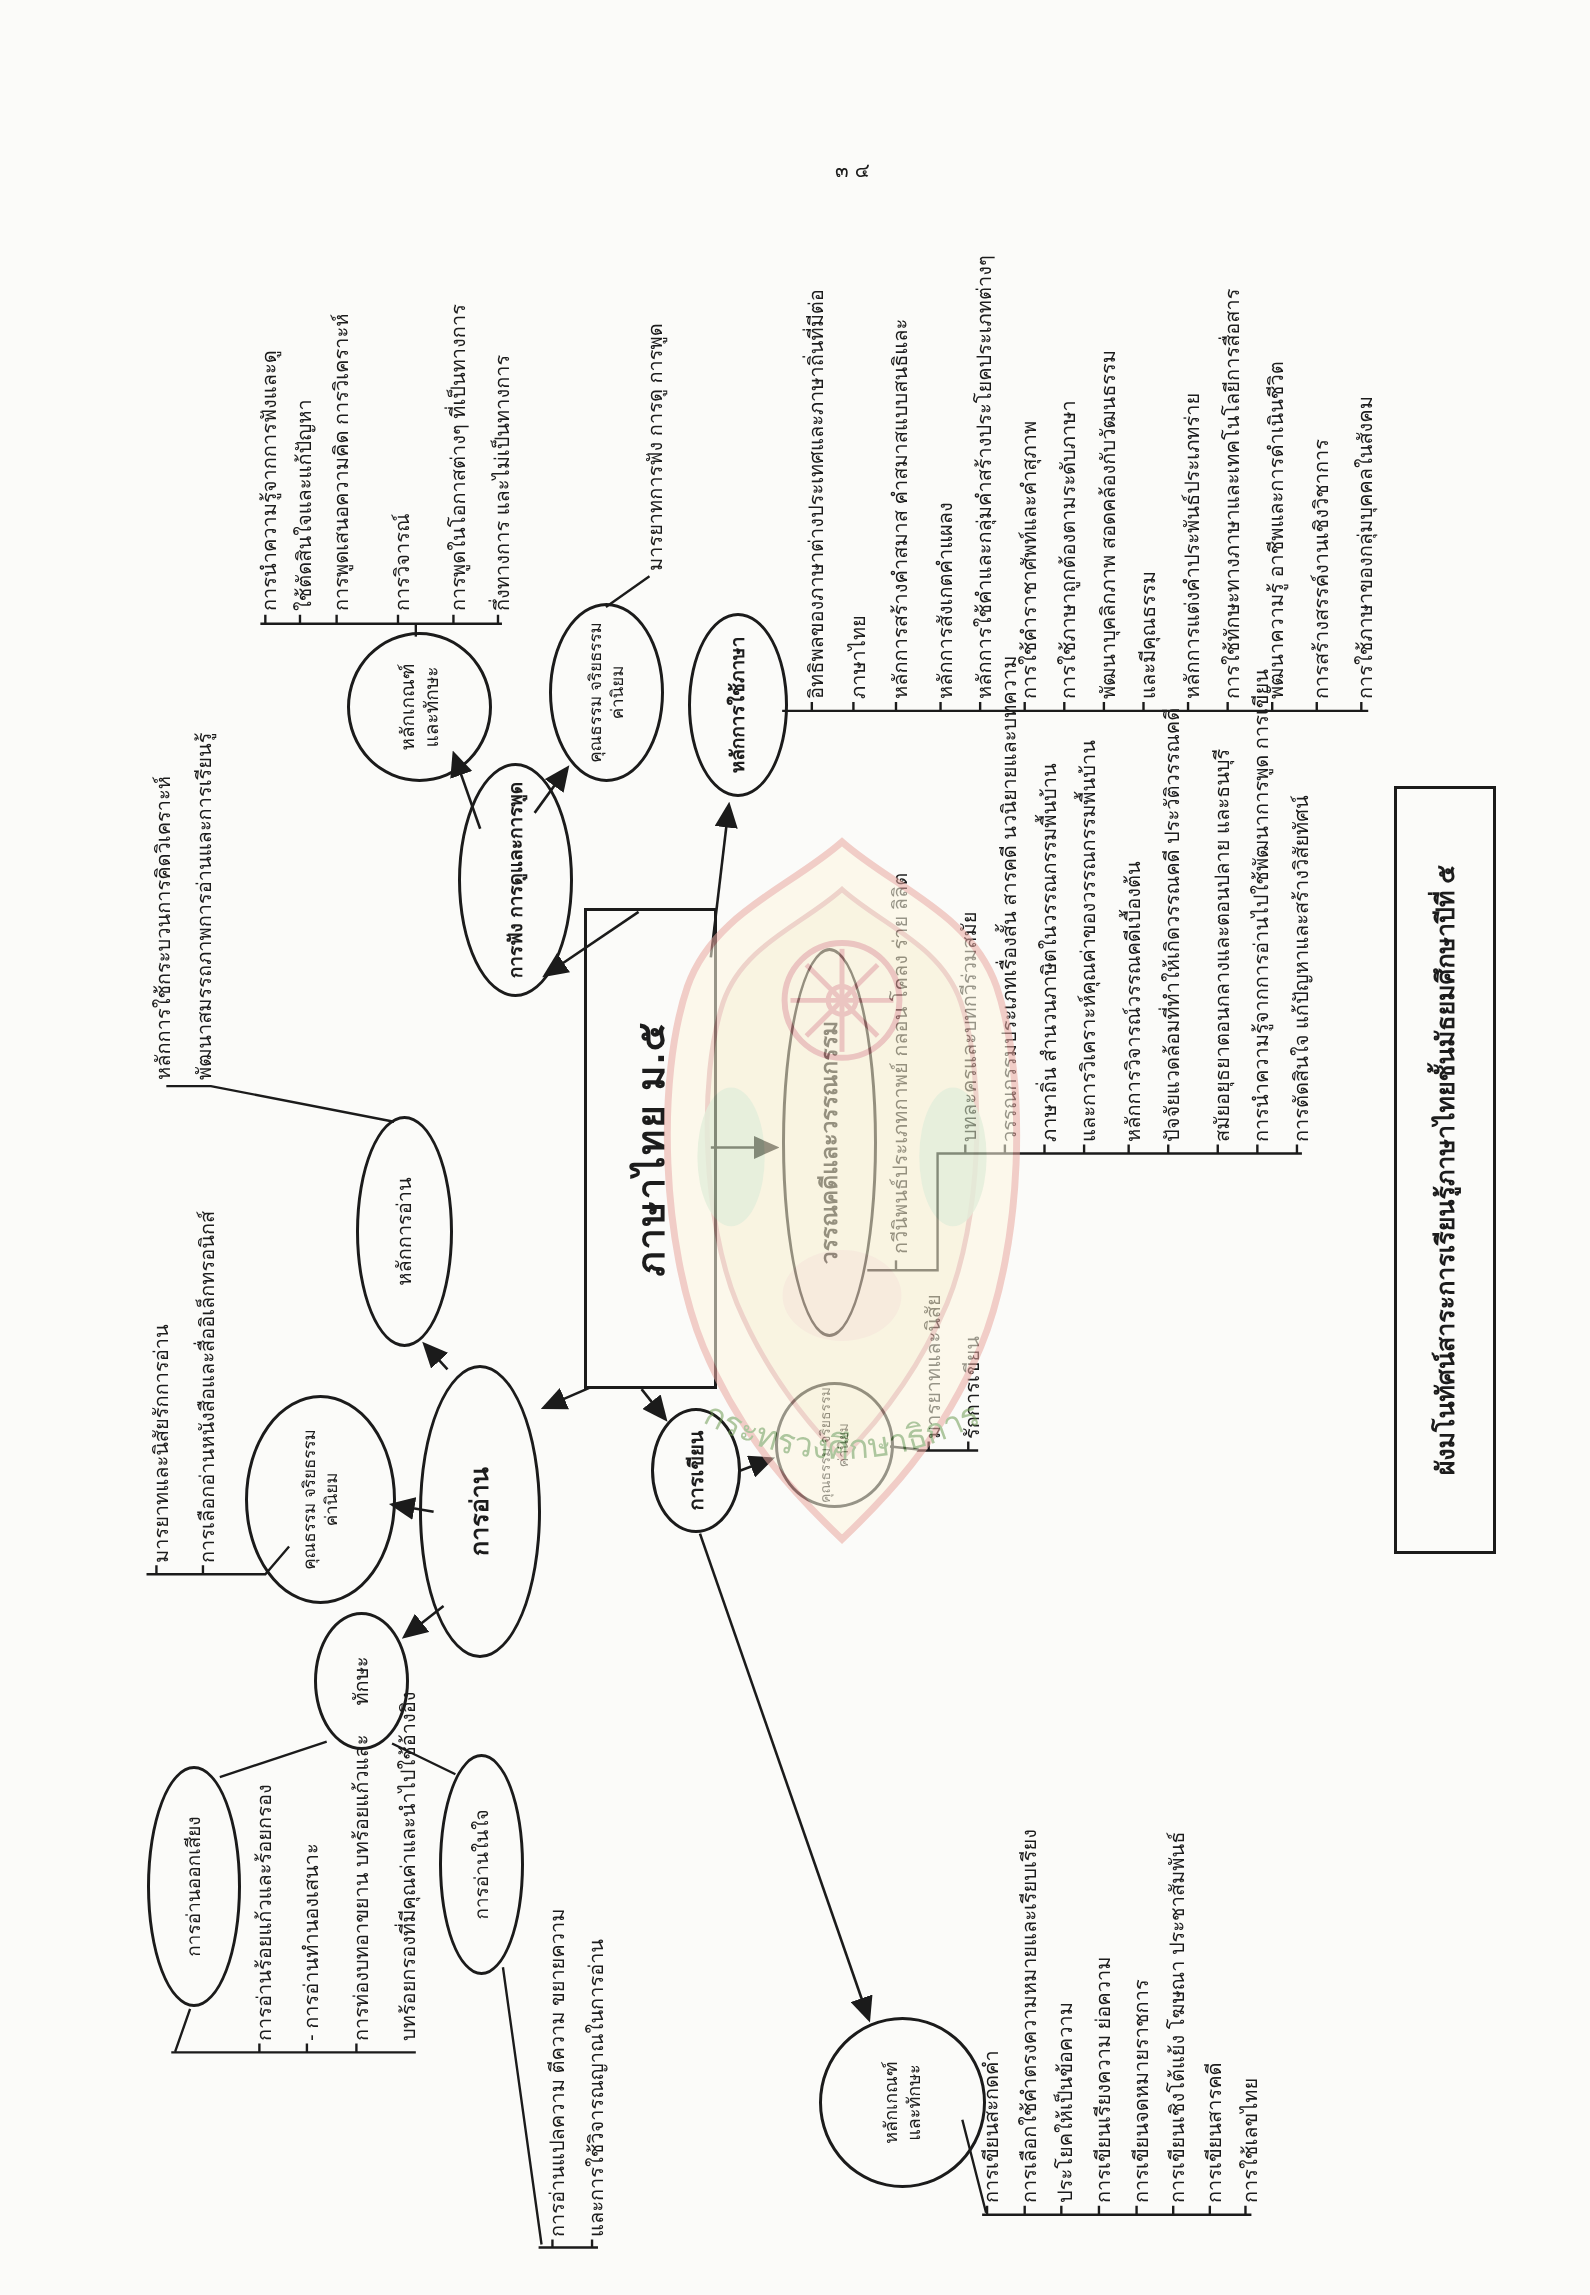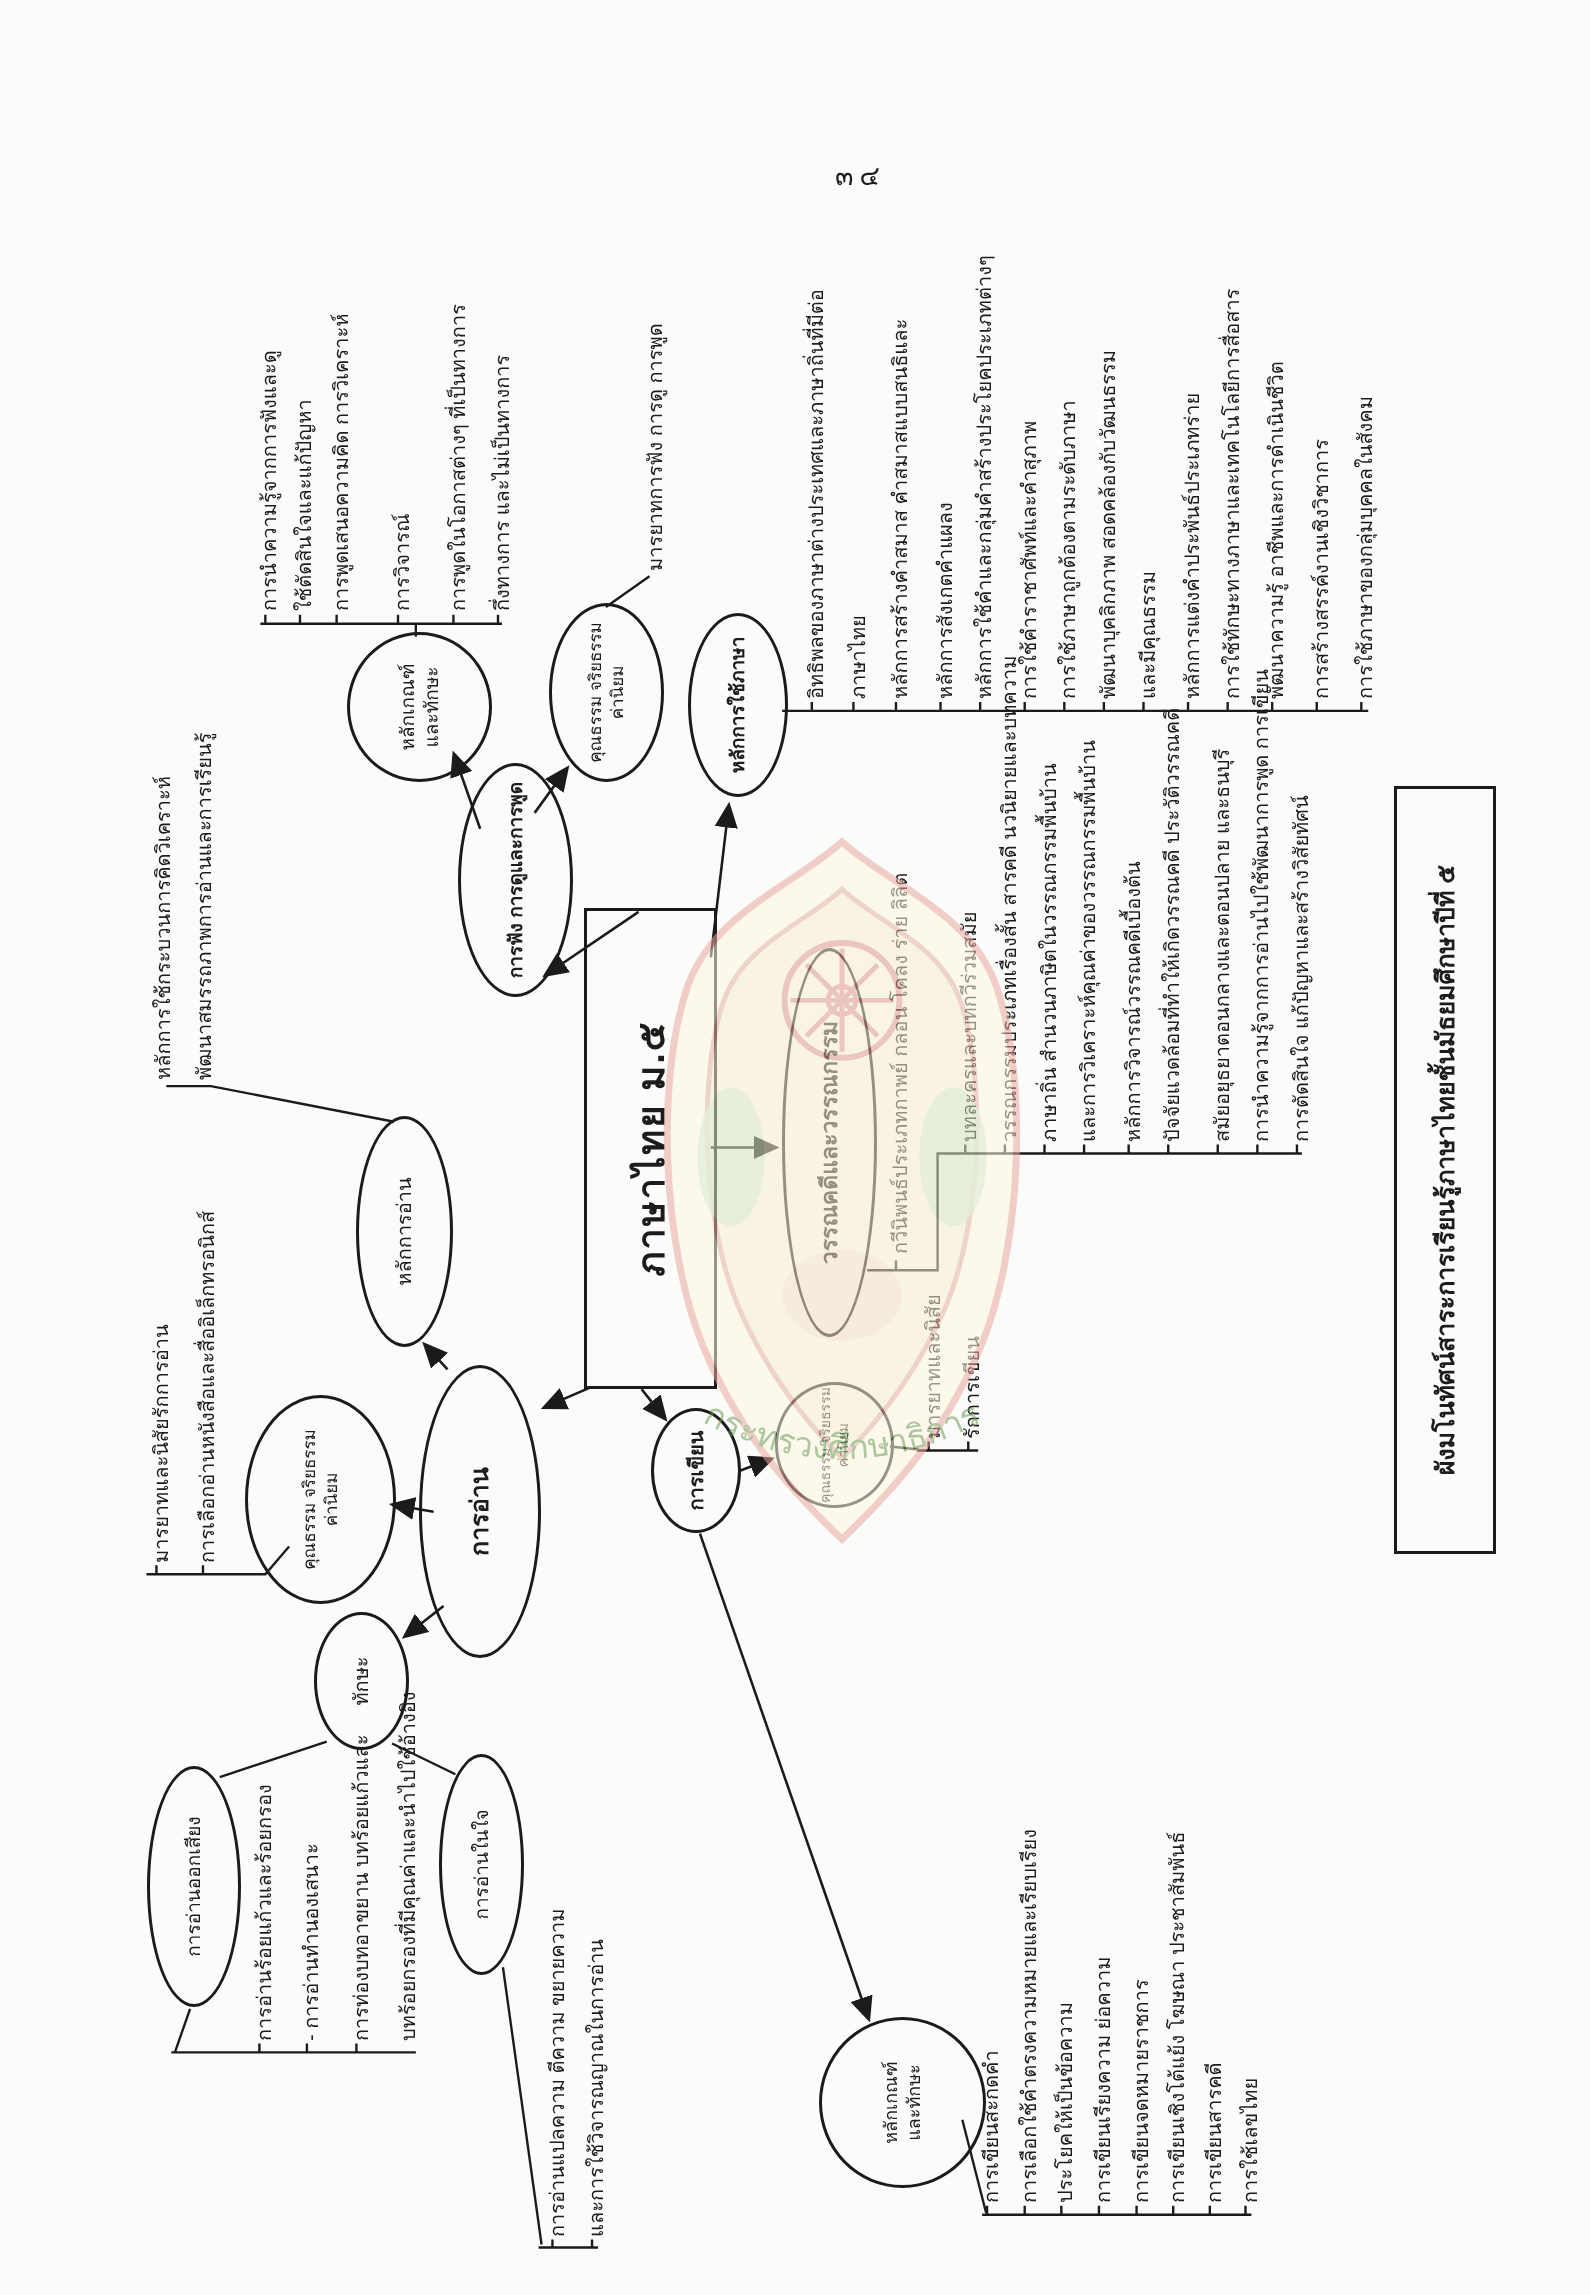--- a/index.html
+++ b/index.html
@@ -11,21 +11,21 @@
          transform:rotate(-90deg) translate(-2296px,0);transform-origin:0 0}
   .lines{position:absolute;left:0;top:0;z-index:2}
   .node{position:absolute;border:3px solid #1b1b1b;border-radius:50%;display:flex;
         flex-direction:column;align-items:center;justify-content:center;text-align:center;
         line-height:1.25;z-index:3;background:transparent}
   .node span{white-space:nowrap}
   .rect{position:absolute;border:3px solid #1b1b1b;display:flex;align-items:center;
         justify-content:center;z-index:3;background:transparent}
   .t{position:absolute;white-space:nowrap;font-size:20px;z-index:3}
   .bold{font-weight:bold}
-  #pageno{position:absolute;left:835px;top:154px;font-size:27px;letter-spacing:6px;z-index:6}
+  #pageno{position:absolute;left:835px;top:154px;font-size:20px;letter-spacing:6px;z-index:6}
   #watermark{position:absolute;left:622px;top:830px;z-index:1;opacity:.55}
 </style>
 </head>
 <body>
 
 <div id="page">
 
   <svg id="watermark" width="441" height="728" viewBox="0 0 445 735">
     <path d="M222,12 C170,58 92,84 66,158 C34,252 40,420 82,522 C122,618 182,678 222,716 C262,678 322,618 362,522 C404,420 410,252 378,158 C352,84 274,58 222,12 Z" fill="#fdf7e0" stroke="#e9a8a0" stroke-width="7"></path>
     <path d="M222,60 C182,96 122,116 102,174 C76,252 82,396 116,478 C148,554 192,604 222,634 C252,604 296,554 328,478 C362,396 368,252 342,174 C322,116 262,96 222,60 Z" fill="#f8efcf" stroke="#e4b3a5" stroke-width="5"></path>

